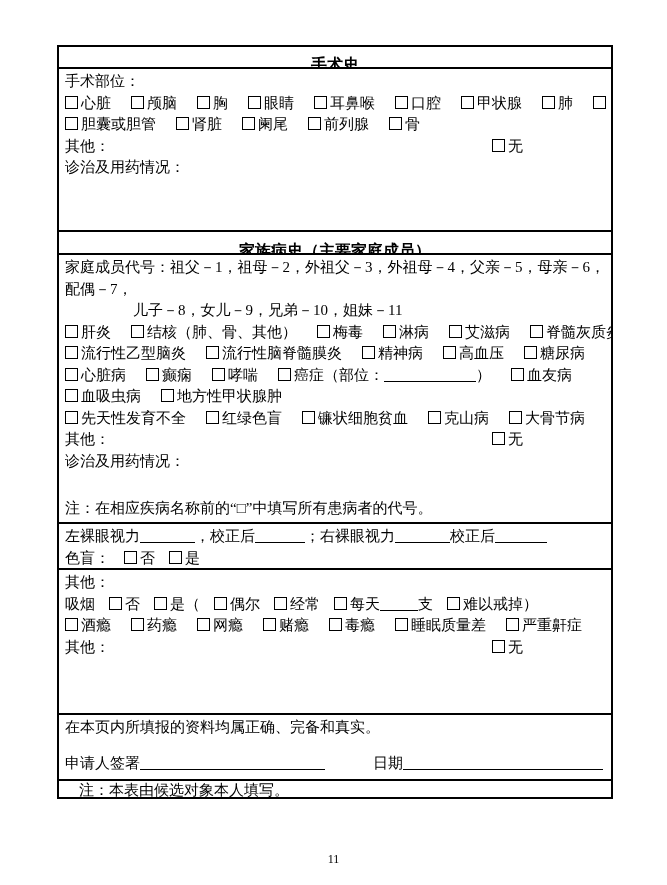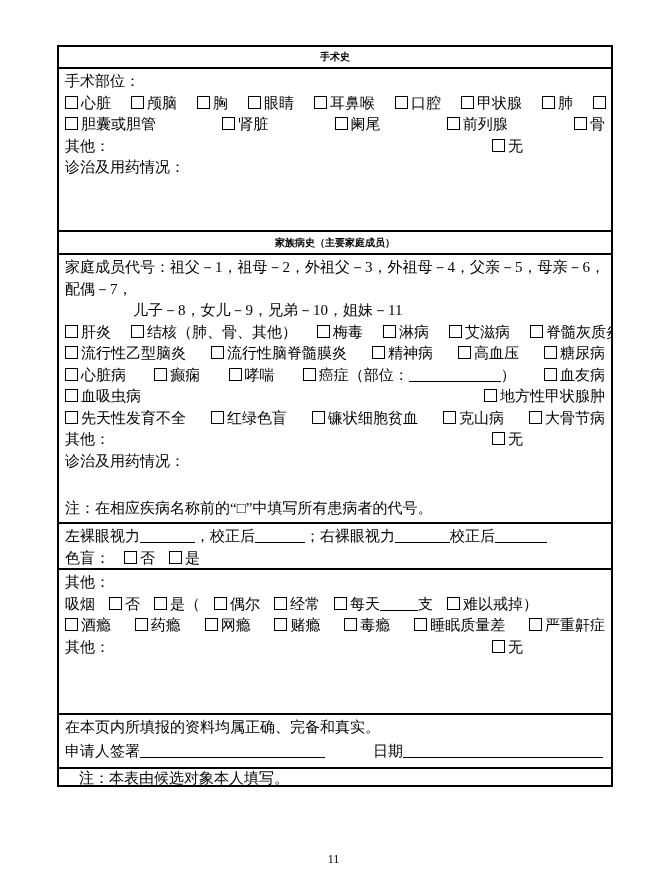--- a/index.html
+++ b/index.html
@@ -12,35 +12,35 @@
   .form {
     position:absolute; left:57px; top:45px; width:556px;
     border:2px solid #000; box-sizing:border-box; background:#fff;
   }
   .sec {
     box-sizing:border-box; border-bottom:2px solid #000;
     padding:2px 6px 0 6px; font-size:15px; line-height:21.5px; overflow:hidden;
   }
   .sec:last-child { border-bottom:none; }
   .header {
-    height:22px; padding:0; text-align:center;
-    font-weight:bold; font-size:10px; line-height:20px;
+    height:22px; padding:8px; text-align:center;
+    font-weight:bold; font-size:16px; line-height:20px;
   }
   .header.h2 { height:23px; line-height:21px; }
   .surgery { height:163px; }
   .family  { height:269px; display:flex; flex-direction:column; }
   .vision  { height:46px; }
   .habits  { height:145px; }
-  .declaration { height:54px; display:flex; flex-direction:column; }
+  .declaration { height:66px; display:flex; flex-direction:column; }
   .footnote { height:16px; line-height:14px; padding-left:20px;border-radius:7px; }
 
   .line { min-height:21.5px; }
   .codes2 { padding-left:68px; }
 
-  .cbrow { display:flex; flex-wrap:nowrap; gap:20px; align-items:baseline; white-space:nowrap;justify-content:space-between; }
+  .cbrow { display:flex; flex-wrap:nowrap; gap:20px; align-items:baseline; white-space:nowrap; }
 
   .spread { display:flex; justify-content:space-between; align-items:baseline; padding-right:82px; }
 
   .cb-item { white-space:nowrap; }
   .cb-box {
     display:inline-block; width:11px; height:11px;
     border:1px solid #000; margin-right:3px; vertical-align:-1px; background:#fff;
   }
   .fill-line {
     display:inline-block; height:2px; border-bottom:1px solid #000; vertical-align:-2px;

